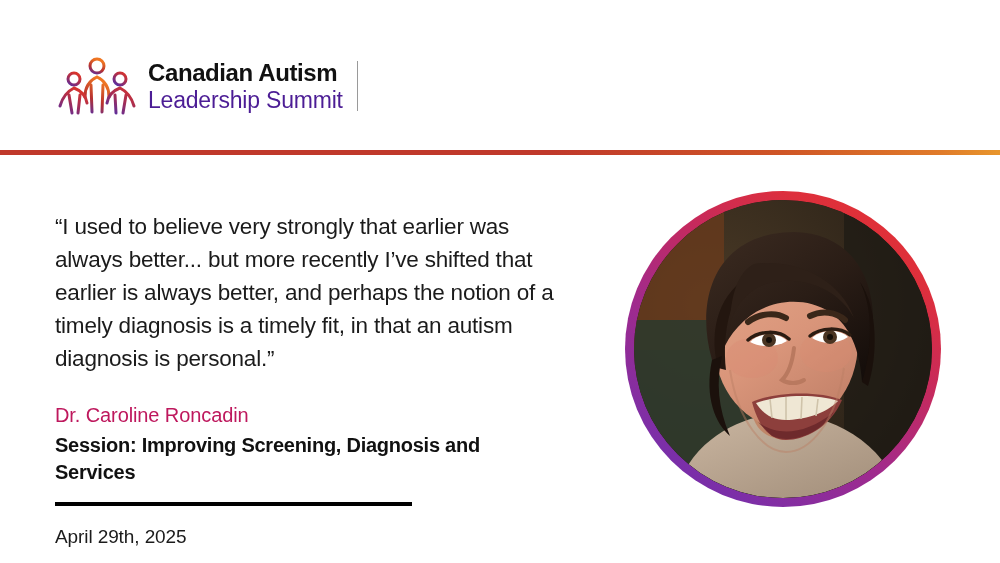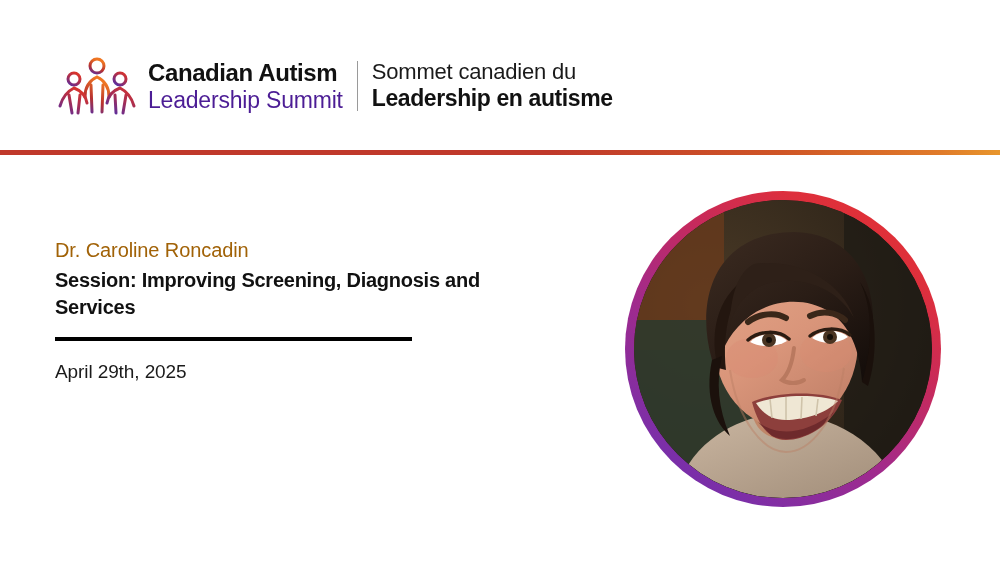--- a/index.html
+++ b/index.html
@@ -125,21 +125,21 @@
     color: #1b1b1b;
     letter-spacing: -0.2px;
     margin: 0;
     font-weight: normal;
   }
 
   .speaker {
     margin-top: 27px;
     font-size: 20px;
     line-height: 26px;
-    color: #a16207;
+    color: #be185d;
     letter-spacing: -0.1px;
     font-weight: normal;
   }
 
   .session {
     margin-top: 4px;
     font-size: 20px;
     line-height: 27px;
     font-weight: bold;
     color: #111111;
@@ -235,31 +235,28 @@
         </svg>
       </span>
 
       <div class="logo-wordmark-en">
         <span class="wm-line1">Canadian Autism</span>
         <span class="wm-line2">Leadership Summit</span>
       </div>
 
       <span class="logo-divider"></span>
 
-      <div class="logo-wordmark-fr">
-        <span class="wm-fr-line1">Sommet canadien du</span>
-        <span class="wm-fr-line2">Leadership en autisme</span>
-      </div>
 
     </div>
 
     <div class="gradient-rule"></div>
   </div>
 
   <div class="content">
+    <p class="quote">“I used to believe very strongly that earlier was always better... but more recently I’ve shifted that earlier is always better, and perhaps the notion of a timely diagnosis is a timely fit, in that an autism diagnosis is personal.”</p>
     <div class="speaker">Dr. Caroline Roncadin</div>
     <div class="session">Session: Improving Screening, Diagnosis and Services</div>
     <div class="black-rule"></div>
     <div class="date">April 29th, 2025</div>
   </div>
 
   <div class="portrait-wrap">
     <div class="portrait-ring"></div>
     <div class="portrait-photo">
       <svg width="298" height="298" viewBox="0 0 298 298" xmlns="http://www.w3.org/2000/svg" aria-hidden="true">

